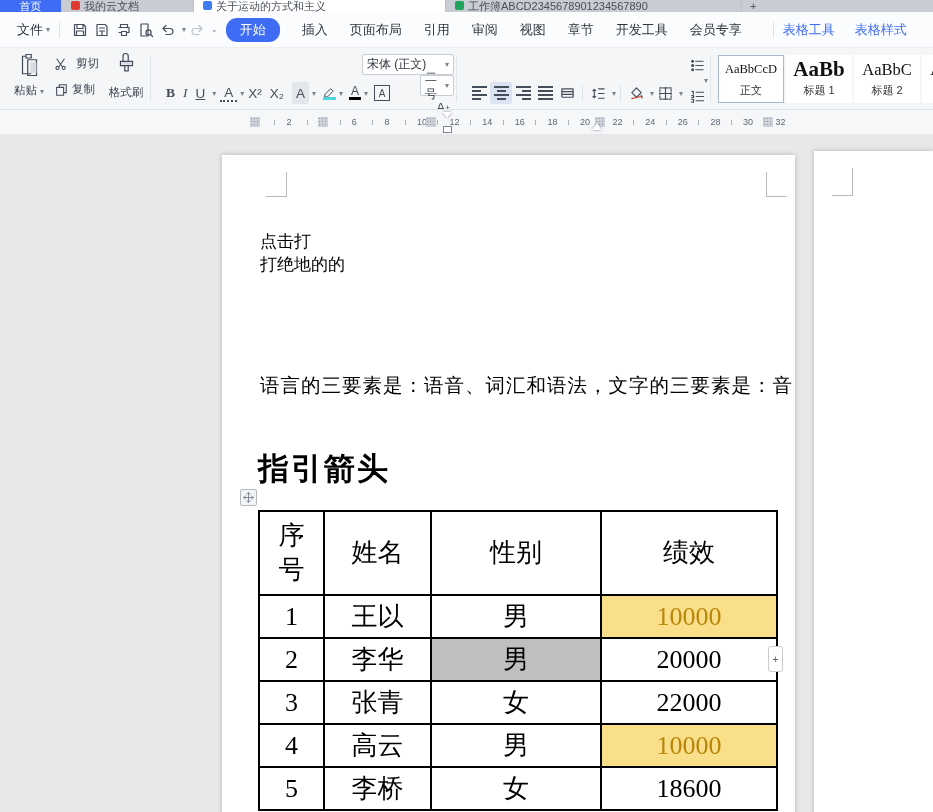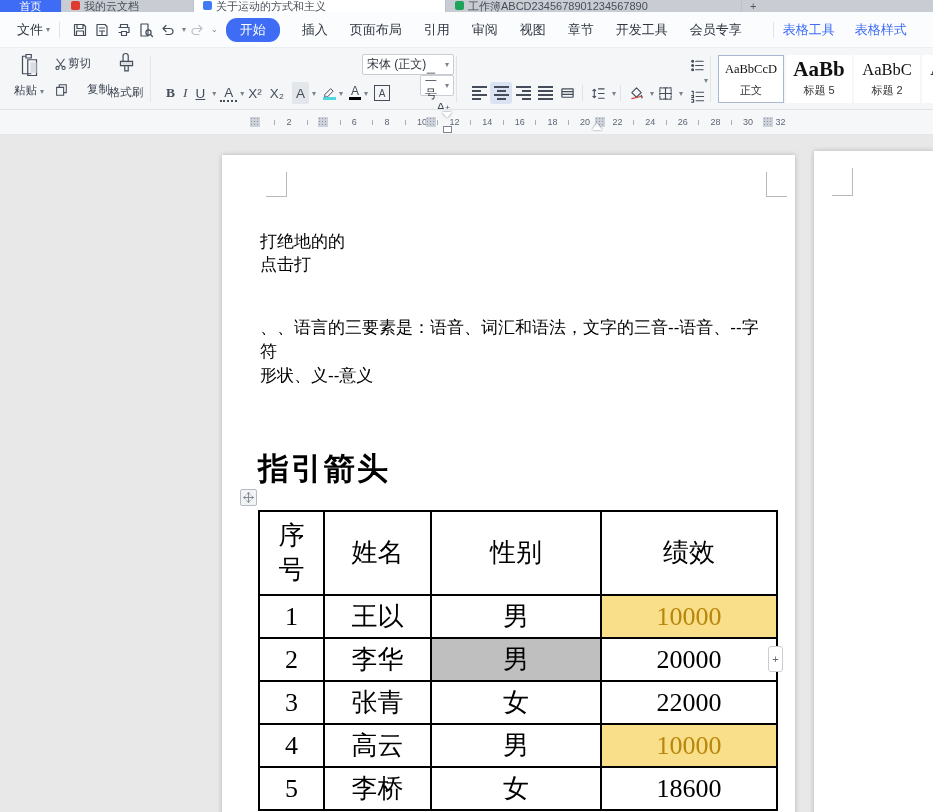--- a/index.html
+++ b/index.html
@@ -178,29 +178,29 @@
 <div class="ribbon">
 
   <div class="rgroup" style="left:6px; width:142px;">
     <div style="position:absolute; left:6px; top:4px; width:34px; text-align:center;">
       <svg viewBox="0 0 24 28" style="width:21px;height:26px;stroke:#454d5b;fill:none;stroke-width:1.4;">
           <path d="M8 4H4v20h10M8 2h6v4H8zM10 8h10v18H10z"></path>
           <rect x="13" y="11" width="7" height="12" fill="#d9dce1" stroke="none"></rect>
         </svg>
       <div style="margin-top:-2px;"><span class="rlabel">粘贴</span><span class="caret">▾</span></div>
     </div>
-    <div style="position:absolute; left:48px; top:8px; display:flex; align-items:center; gap:0;">
+    <div style="position:absolute; left:48px; top:8px; display:flex; align-items:center; gap:8px;">
       <svg viewBox="0 0 16 16" style="width:14px;height:14px;stroke:#454d5b;fill:none;stroke-width:1.2;">
           <circle cx="4" cy="12.5" r="1.8"></circle>
           <circle cx="11" cy="12.5" r="1.8"></circle>
           <path d="M5.5 11.2L12 2M9.5 11.2L3 2"></path>
         </svg>
       <span class="rlabel">剪切</span>
     </div>
-    <div style="position:absolute; left:48px; top:34px; display:flex; align-items:center; gap:19px;">
+    <div style="position:absolute; left:48px; top:34px; display:flex; align-items:center; gap:4px;">
       <svg viewBox="0 0 16 16" style="width:14px;height:14px;stroke:#454d5b;fill:none;stroke-width:1.2;">
           <path d="M3 5h8v9H3zM6 5V2h8v9h-3"></path>
         </svg>
       <span class="rlabel">复制</span>
     </div>
     <div style="position:absolute; left:98px; top:4px; width:44px; text-align:center;">
       <svg viewBox="0 0 22 24" style="width:19px;height:22px;stroke:#454d5b;fill:none;stroke-width:1.4;">
           <path d="M7 10V4a3 3 0 0 1 6 0v6M4 10h14v5H4zM9 15v6h4v-6"></path>
           <rect x="5" y="11" width="12" height="3" fill="#d9dce1" stroke="none"></rect>
         </svg>
@@ -374,21 +374,21 @@
   </div>
   <div class="gsep" style="left:710px;"></div>
 
   <div class="rgroup" style="left:714px; right:0;">
     <div class="stylecard sel" style="left:4px;">
       <div class="scsample" style="font-size:12.5px;">AaBbCcD</div>
       <div class="scname">正文</div>
     </div>
     <div class="stylecard" style="left:72px;">
       <div class="scsample" style="font-size:21px; font-weight:bold;">AaBb</div>
-      <div class="scname">标题 5</div>
+      <div class="scname">标题 1</div>
     </div>
     <div class="stylecard" style="left:140px;">
       <div class="scsample" style="font-size:16.5px;">AaBbC</div>
       <div class="scname">标题 2</div>
     </div>
     <div class="stylecard" style="left:208px;">
       <div class="scsample" style="font-size:16.5px;">AaBbC</div>
       <div class="scname"></div>
     </div>
   </div>
@@ -436,27 +436,24 @@
       <div class="ind-first" style="left: 442.08px;"></div>
       <div class="ind-box" style="left: 442.58px;"></div>
       <div class="ind-tri" style="left: 592.04px;"></div>
     </div>
 </div>
 
 <div class="canvas">
 
   <div class="page page1">
     <div class="p1">
+      <div>点击打</div>
       <div>打绝地的的</div>
-      <div>点击打</div>
-    </div>
-    <div class="p2">
-      <div>、、语言的三要素是：语音、词汇和语法，文字的三音--语音、--字 符</div>
-      <div>形状、义--意义</div>
-    </div>
+    </div>
+    <div class="p3 doc-serif">语言的三要素是：语音、词汇和语法，文字的三要素是：音</div>
     <div class="h1 doc-serif">指引箭头</div>
     <table class="perft">
         <thead>
           <tr>
             <th class="th0" style="width: 65px;">序号</th>
             <th style="width: 107px;">姓名</th>
             <th style="width: 170px;">性别</th>
             <th style="width: 176px;">绩效</th>
           </tr>
         </thead>

